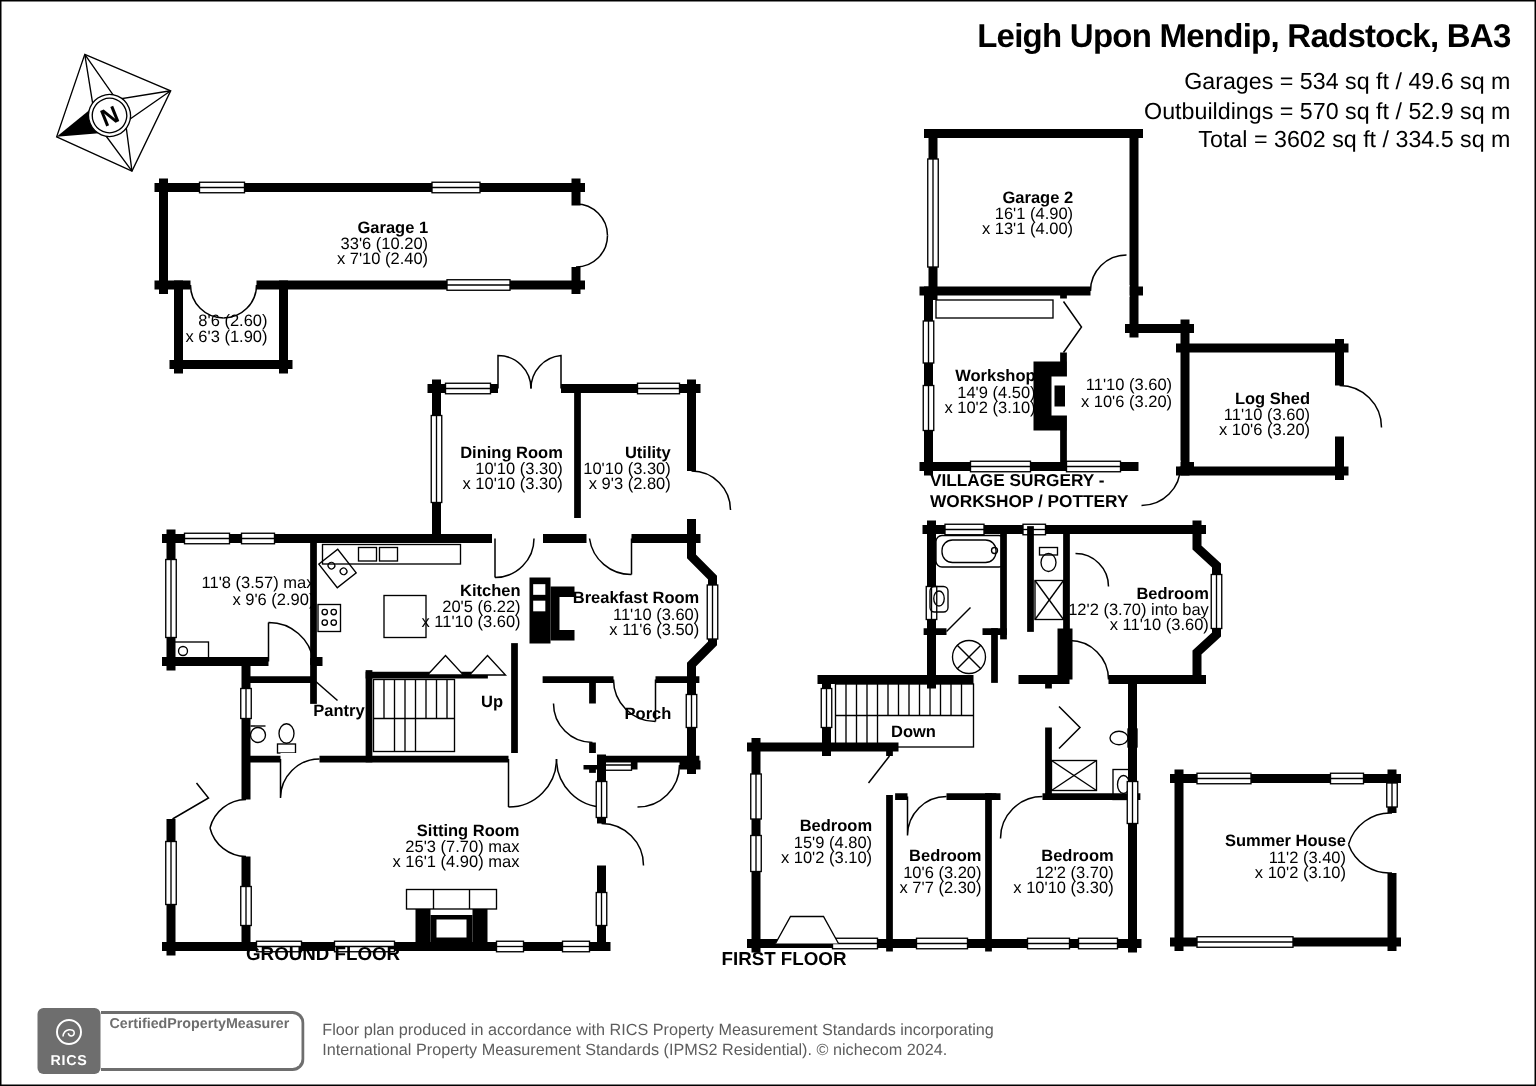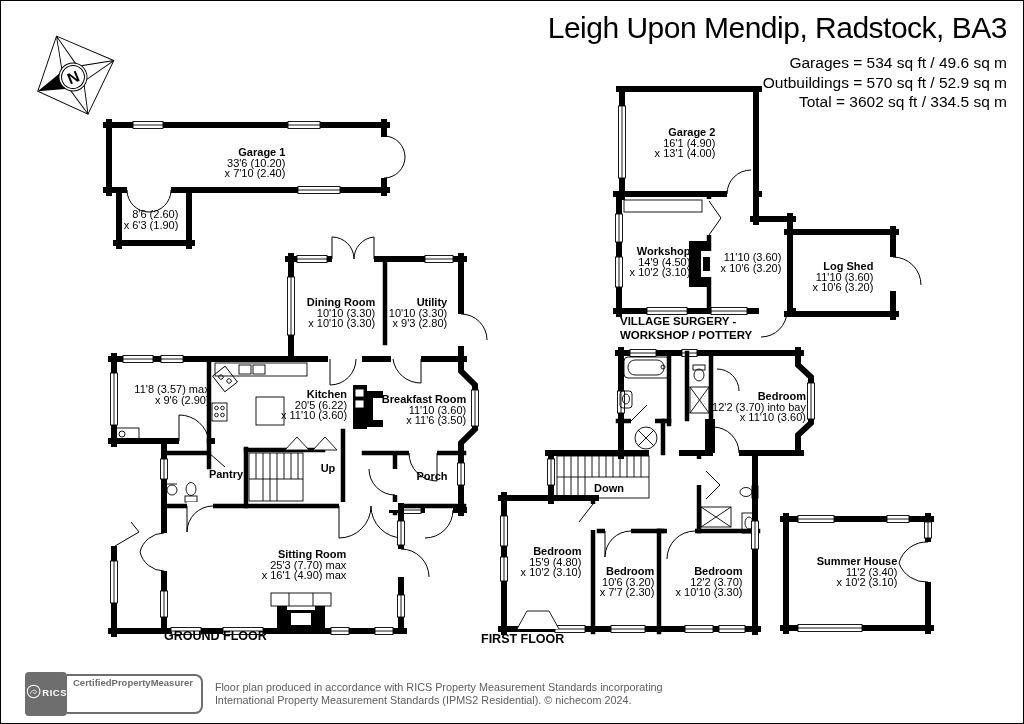--- a/index.html
+++ b/index.html
@@ -1,34 +1,34 @@
 <!DOCTYPE html>
 <html><head>
 <meta charset="utf-8">
 <style>
   html,body{margin:0;padding:0;background:#e8e8e8}
   .page{position:relative;width:1024px;height:724px;background:#fff;
         font-family:"Liberation Sans",sans-serif;color:#000;
         border:1px solid #000;box-sizing:border-box;overflow:hidden}
   .plan-svg{position:absolute;left:0;top:0}
   .hdr{position:absolute;top:10px;right:16px;text-align:right}
-  .hdr-title{font-size:30px;font-weight:normal;letter-spacing:-0.5px;margin-bottom:8px}
+  .hdr-title{font-size:22px;font-weight:bold;letter-spacing:-0.5px;margin-bottom:8px}
   .hdr-line{font-size:15.5px;line-height:19.5px}
   .hdr-note{font-size:12px;margin-top:8px}
   .room-label{position:absolute;transform:translateX(-50%);text-align:right;
               font-size:11px;line-height:10.7px;white-space:nowrap}
   .rname{font-weight:bold}
   .mini{position:absolute;transform:translateX(-50%);font-weight:bold;
         font-size:11px;white-space:nowrap}
   .floor-label{position:absolute;font-weight:bold;font-size:12.5px;white-space:nowrap}
   .ob-label{position:absolute;font-weight:bold;font-size:11.5px;line-height:13.5px;white-space:nowrap}
   .footer{position:absolute;left:24px;bottom:7px;display:flex;align-items:center}
   .badge{display:flex;align-items:center}
   .badge-dark{width:42px;height:44px;background:#6e6e6e;border-radius:4px;
-              display:flex;align-items:center;justify-content:flex-end;
+              display:flex;flex-direction:column;align-items:center;justify-content:flex-end;
               padding-bottom:3px;box-sizing:border-box}
   .rics-word{color:#fff;font-size:9.5px;font-weight:bold;letter-spacing:.5px}
   .badge-light{height:40px;border:2px solid #6e6e6e;border-left:none;
                border-radius:0 8px 8px 0;padding:2px 8px 2px 6px;
                display:flex;flex-direction:row;justify-content:center;
                color:#6e6e6e;font-weight:bold;font-size:9.5px;line-height:10.5px;box-sizing:border-box}
   .foot-text{margin-left:12px;color:#5d5d5d;font-size:10.8px;line-height:13.4px}
 </style>
 </head>
 <body>

